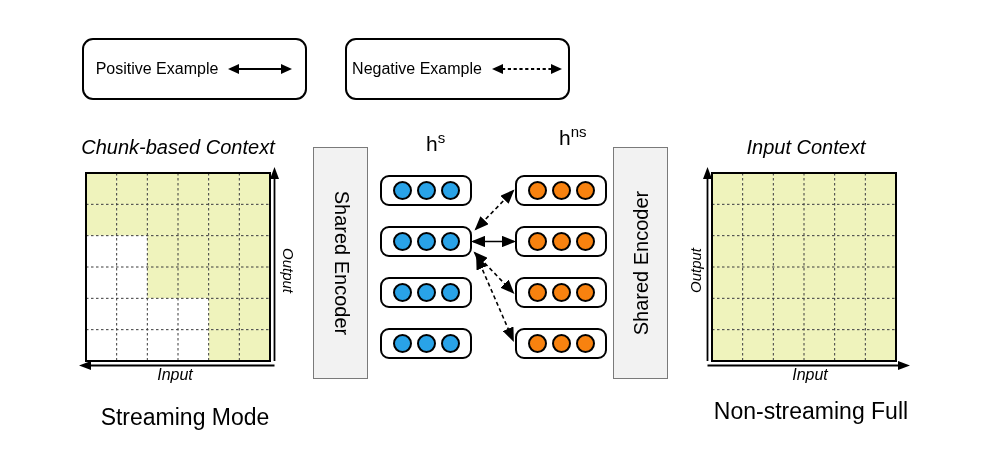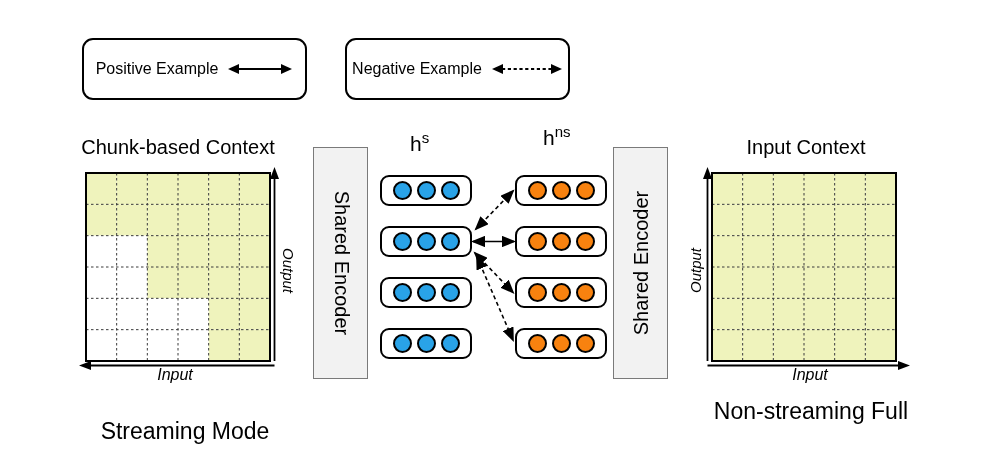--- a/index.html
+++ b/index.html
@@ -9,21 +9,21 @@
   }
   .abs{position:absolute;}
   
   .legend-box{
     position:absolute;top:38px;width:225px;height:62px;box-sizing:border-box;
     border:2px solid #000;border-radius:11px;background:#fff;
     display:flex;align-items:center;justify-content:center;gap:9px;
   }
   .legend-label{font-size:16px;white-space:nowrap;}
   
-  .panel-title{position:absolute;width:240px;text-align:center;font-size:20px;}
+  .panel-title{position:absolute;width:240px;text-align:center;font-size:20px;font-style:italic;}
   .mode-label{position:absolute;width:260px;text-align:center;font-size:23px;}
   .axis-x-label{position:absolute;width:120px;text-align:center;font-size:16px;font-style:italic;}
   .axis-y-label{
     position:absolute;width:120px;text-align:center;font-size:15px;font-style:italic;
     white-space:nowrap;
   }
   .rot-cw{transform:rotate(90deg);transform-origin:center center;}
   .rot-ccw{transform:rotate(-90deg);transform-origin:center center;}
   
   .encoder{
@@ -36,21 +36,21 @@
   .encoder-label.cw{transform:translate(-50%,-50%) rotate(90deg);}
   .encoder-label.ccw{transform:translate(-50%,-50%) rotate(-90deg);}
   
   .vec-col{position:absolute;display:flex;flex-direction:column;gap:20px;}
   .vec-box{
     width:92px;height:31px;box-sizing:border-box;background:#fff;
     border:2px solid #000;border-radius:9px;
     display:flex;align-items:center;justify-content:center;gap:5px;
   }
   .dot{width:19px;height:19px;border-radius:50%;border:2px solid #000;box-sizing:border-box;}
-  .h-label{position:absolute;font-size:21px;white-space:nowrap;}
+  .h-label{position:absolute;font-size:21px;white-space:nowrap;margin-left:16px;}
   .h-label sup{font-size:15px;}
   
   .gridline{stroke:#3a3a3a;stroke-width:1;stroke-dasharray:2.5,2.5;fill:none;}
   .grid-border{fill:none;stroke:#000;stroke-width:2;}
   .axis-line{stroke:#000;stroke-width:1.8;fill:none;}
   .axis-head{fill:#000;stroke:none;}
   .conn{stroke:#000;stroke-width:1.6;fill:none;}
   .conn.negative{stroke-dasharray:4,3;}
   .leg-line{stroke:#000;stroke-width:1.8;fill:none;}
   .leg-line.dashed{stroke-dasharray:3.2,2.6;}
@@ -132,21 +132,21 @@
     </g>
   <rect class="grid-border" x="10" y="9" width="184" height="188"></rect>
   <line class="axis-line" x1="198.5" y1="197" x2="198.5" y2="12"></line>
   <polygon class="axis-head" points="198.5,3 194,15 203,15"></polygon>
   <line class="axis-line" x1="198.5" y1="201.5" x2="12" y2="201.5"></line>
   <polygon class="axis-head" points="3,201.5 15,197 15,206"></polygon>
 </svg>
 
 <div class="axis-y-label rot-cw" style="left:228px;top:262px;">Output</div>
 <div class="axis-x-label" style="left:115px;top:366px;">Input</div>
-<div class="mode-label" style="left:55px;top:418px;">Streaming Mode</div>
+<div class="mode-label" style="left:55px;top:404px;">Streaming Mode</div>
 
 <div class="encoder" style="left:313px;top:147px;">
   <span class="encoder-label cw">Shared Encoder</span>
 </div>
 
 <div class="h-label" style="left:410px;top:129px;"><span>h</span><sup>s</sup></div>
 <div id="hs-column" class="vec-col" style="left:380px;top:175px;">
     <div class="vec-box">
       <span class="dot" style="background: rgb(41, 163, 232);"></span>
       <span class="dot" style="background: rgb(41, 163, 232);"></span>

